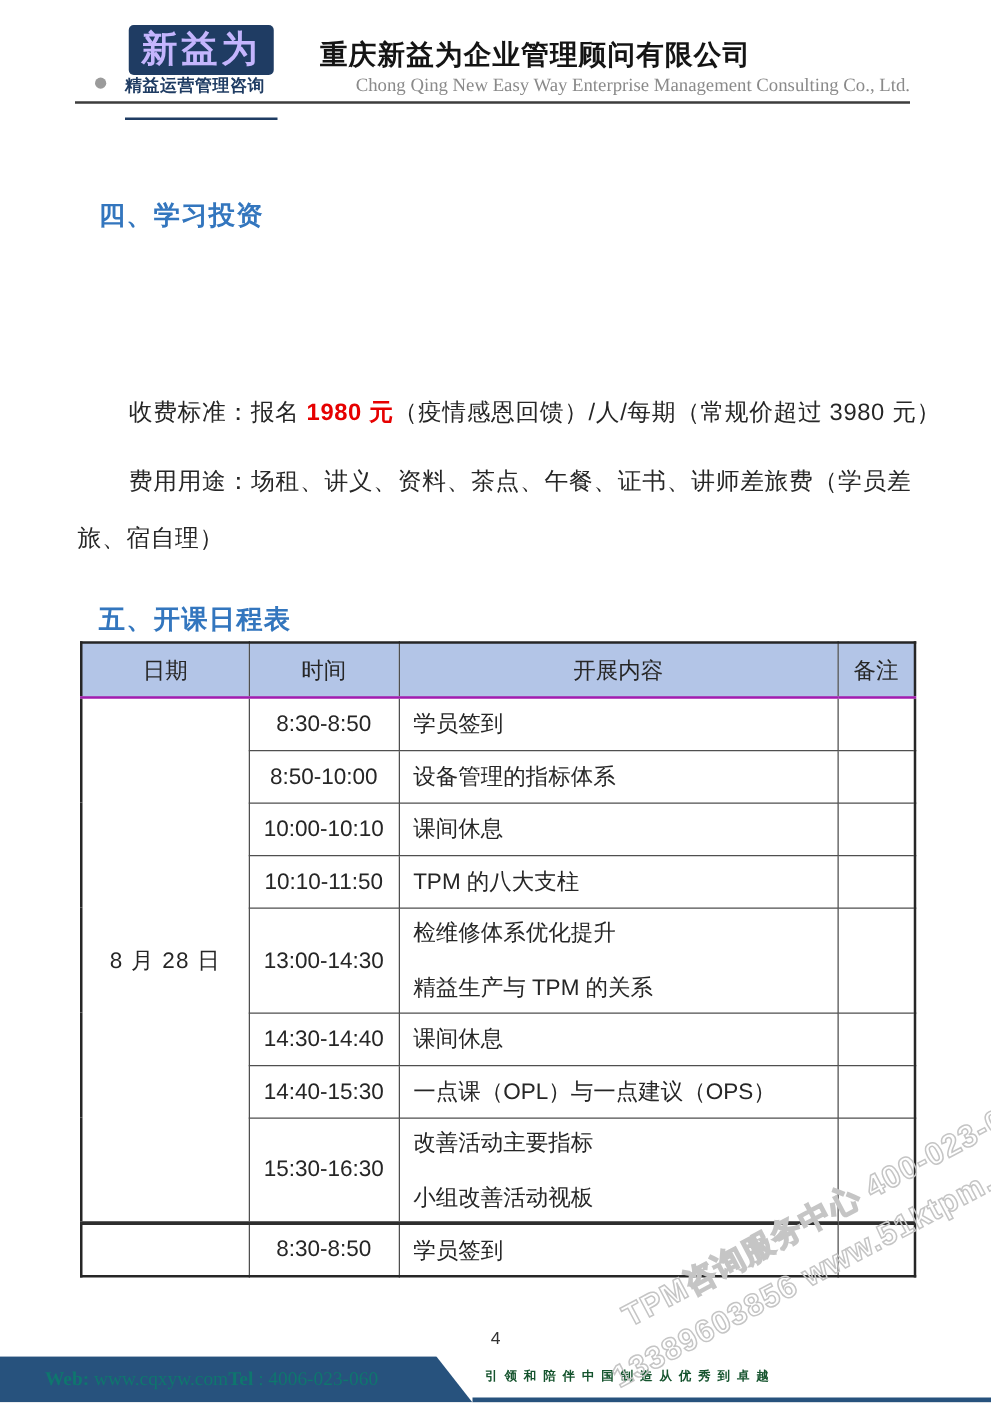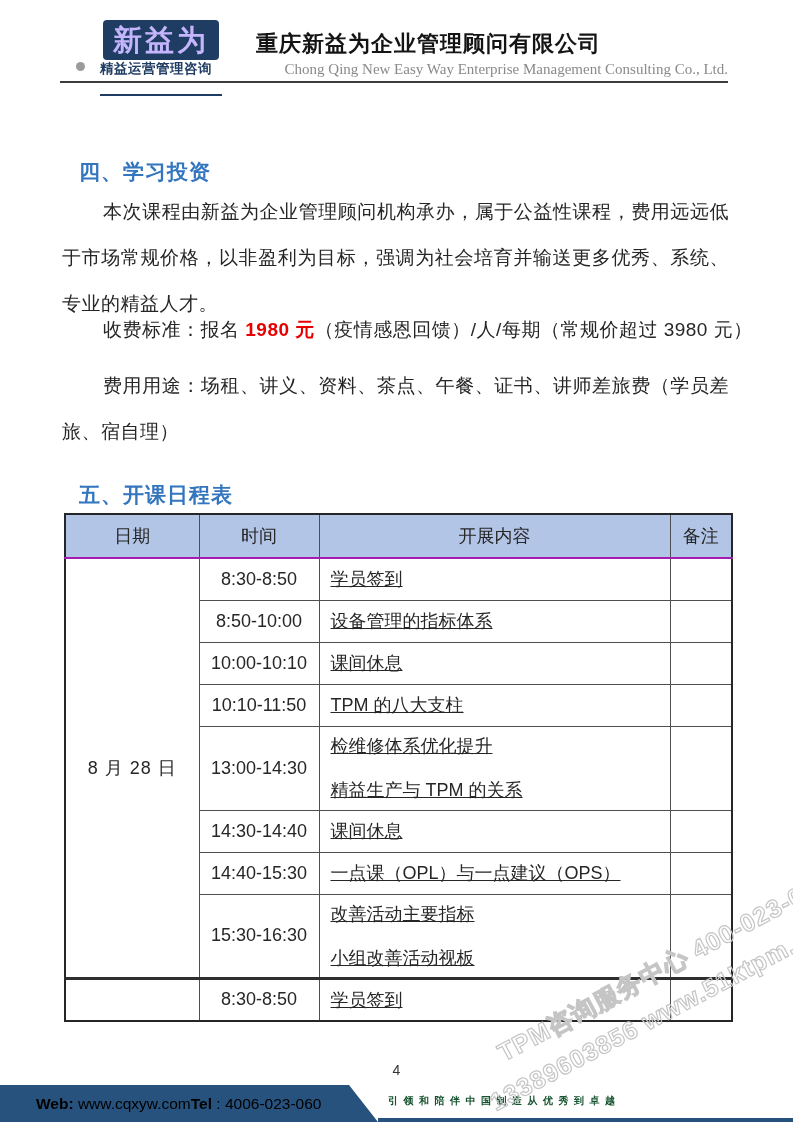--- a/index.html
+++ b/index.html
@@ -40,59 +40,58 @@
     border-collapse:collapse; table-layout:fixed; border:2px solid #262626;
     font-size:18px; color:#262626; }
   .schedule th, .schedule td { border:1px solid #4f4f4f; vertical-align:middle; }
   .schedule th { height:44px; background:#B3C5E7; font-weight:normal; text-align:center;
     border-bottom:2px solid #a21caf; }
   .row-s { height:42px; }
   .row-d { height:84px; }
   .row-last { height:43px; }
   .td-date { text-align:center; letter-spacing:1px; }
   .td-time { text-align:center; }
-  .td-content { text-align:left; padding-left:11px;text-decoration:underline; }
+  .td-content { text-align:left; padding-left:11px; }
   .cell-line { line-height:26px; }
   .cell-line + .cell-line { margin-top:18px; }
   tr.group2 td { border-top:3px solid #2e2e2e; }
 
   
   .watermark { position:absolute; left:492px; top:1040px; transform:rotate(-28deg);
     transform-origin:0 0; z-index:5; pointer-events:none; }
   .wm-line { white-space:nowrap; font-size:25px; font-weight:bold; letter-spacing:1px;
     color:transparent; -webkit-text-stroke:1.2px #c5c5c5; }
   .wm-line2 { margin-top:9px; margin-left:-30px; }
 
   
   .page-num { position:absolute; left:0; top:1062px; width:100%; text-align:center;
     font-size:14px; color:#333; }
   .footer-bar { position:absolute; left:0; top:1085px; width:793px; height:37px; background:#fff; }
   .footer-navy { position:absolute; left:0; top:0; width:100%; height:100%;
     background:#27527D; clip-path:polygon(0 0, 349px 0, 378px 37px, 0 37px); }
   .footer-contact { position:absolute; left:36px; top:0; height:37px; line-height:37px;
-    color:#000000; font-size:15.5px; white-space:nowrap; }
+    color:#0f766e; font-size:15.5px; white-space:nowrap;font-family:Liberation Serif, serif; }
   .footer-contact .b { font-weight:bold; }
   .footer-slogan { position:absolute; left:388px; top:9px; color:#14532d; font-weight:bold;
     font-size:10px; letter-spacing:5.5px; white-space:nowrap; }
   .footer-strip { position:absolute; left:378px; right:0; bottom:0; height:4px; background:#27527D; }
 </style>
 </head>
 <body>
 
 <div class="page">
 
   <div class="logo-box">新益为</div>
   <div class="logo-sub">精益运营管理咨询</div>
   <div class="header-dot"></div>
   <div class="company-cn">重庆新益为企业管理顾问有限公司</div>
   <div class="company-en">Chong Qing New Easy Way Enterprise Management Consulting Co., Ltd.</div>
   <div class="header-rule"></div>
 
   <div class="sec-title" id="sec4-title">四、学习投资</div>
-  <div class="para body-text">本次课程由新益为企业管理顾问机构承办，属于公益性课程，费用远远低于市场常规价格，以非盈利为目标，强调为社会培育并输送更多优秀、系统、专业的精益人才。</div>
   <div class="fee-line body-text">
     <span>收费标准：报名 </span><span class="fee-price">1980 元</span><span>（疫情感恩回馈）/人/每期（常规价超过 3980 元）</span>
   </div>
   <div class="usage-line body-text">费用用途：场租、讲义、资料、茶点、午餐、证书、讲师差旅费（学员差旅、宿自理）</div>
 
   <div class="sec-title" id="sec5-title">五、开课日程表</div>
 
   <table class="schedule">
     <colgroup>
         <col style="width:134px">

